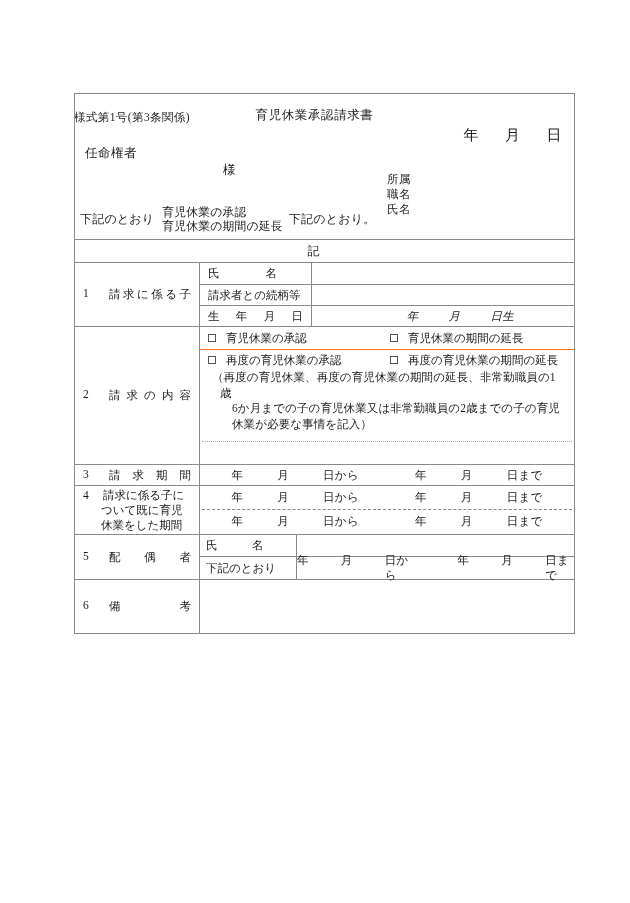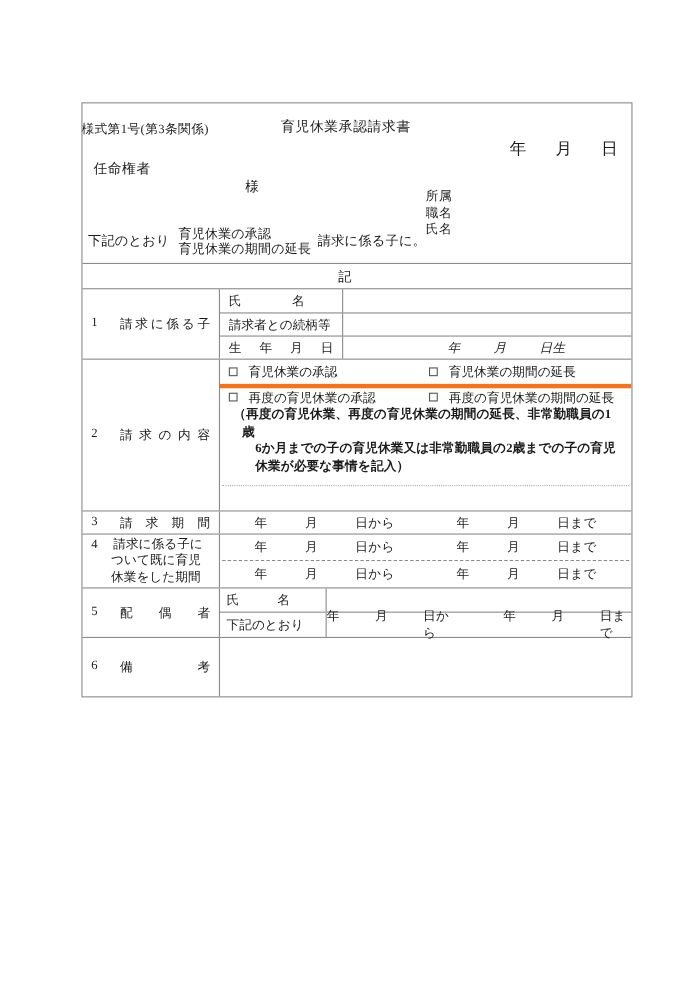--- a/index.html
+++ b/index.html
@@ -223,40 +223,39 @@
   }
   .chk-line {
     display: flex;
     align-items: center;
     font-size: 11.5px;
     height: 22px;
     padding-left: 8px;
     box-sizing: border-box;
   }
   .chk-line.second {
-    border-top: 4px solid #f97316;
+    border-top: 1px solid #f97316;
     height: 21px;
   }
   .chk-box {
     display: inline-block;
     width: 8px;
     height: 8px;
     border: 1px solid #555;
     box-sizing: border-box;
     margin-right: 10px;
     flex: none;
   }
   .chk-a { width: 182px; flex: none; }
   .note-para {
     font-size: 11.5px;
     line-height: 15.5px;
     padding: 0 8px 0 20px;
     letter-spacing: 0.1px;
     text-indent: -8px;
-    font-weight: bold;
   }
   .note-para .np-ind { display: block; padding-left: 12px; text-indent: 0; }
   .dotted-sep {
     border-top: 1px dotted #aaa;
     margin: 0 2px;
     height: 0;
   }
   .sec2-spacer { height: 9px; }
   .sec2-tail { height: 22px; }
 
@@ -343,21 +342,21 @@
           <div>職名</div>
           <div>氏名</div>
         </div>
 
         <div class="request-sentence">
           <span class="rs-lead">下記のとおり</span>
           <span class="rs-stack">
             <span style="display:block;">育児休業の承認</span>
             <span style="display:block;">育児休業の期間の延長</span>
           </span>
-          <span class="rs-tail">請求に係る子に。</span>
+          <span class="rs-tail">下記のとおり。</span>
         </div>
 
       </div>
     </div>
 
     <div class="row">
       <div class="cell ki-row" style="width:100%;">記</div>
     </div>
 
     <div class="row">

